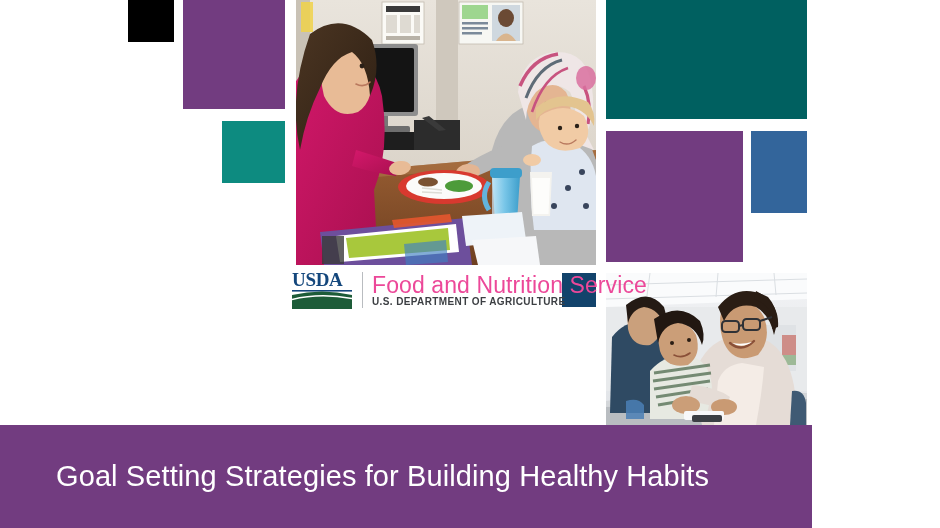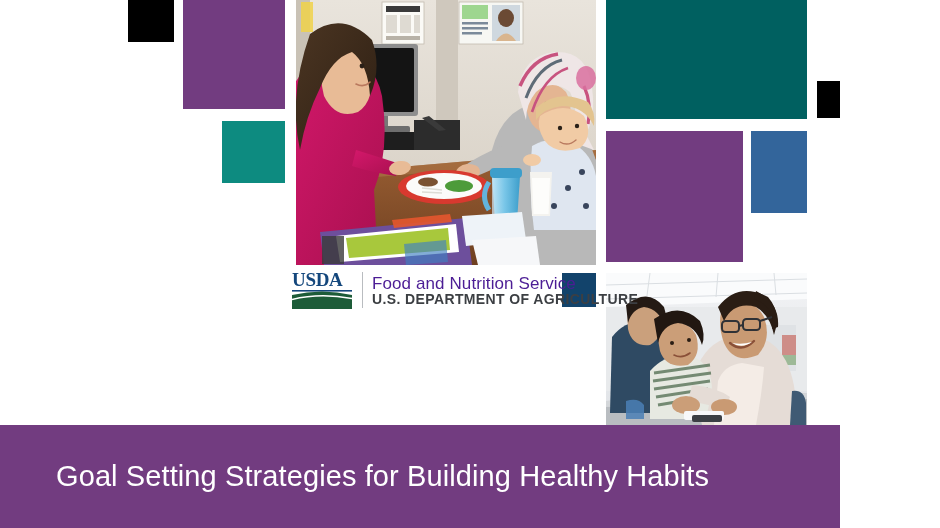--- a/index.html
+++ b/index.html
@@ -11,21 +11,20 @@
   body {
     font-family: "Liberation Sans", sans-serif;
   }
 
   .slide {
     position: relative;
     width: 812px;
     height: 528px;
     background: #ffffff;
     overflow: hidden;
-    padding-left: 28px;
   }
 
   
   .block {
     position: absolute;
   }
   .block-black-left   { left:128px; top:0px;   width:46px;  height:42px;  background:#000000; }
   .block-purple-left  { left:183px; top:0px;   width:102px; height:109px; background:#723c80; }
   .block-teal-left    { left:222px; top:121px; width:63px;  height:62px;  background:#0d8b80; }
 
@@ -71,28 +70,28 @@
     flex: 0 0 auto;
   }
   .logo-words {
     display: flex;
     flex-direction: column;
     justify-content: center;
     line-height: 1;
   }
   .fns-title {
     font-family: "Liberation Sans", sans-serif;
-    font-size: 17px;
-    color: #4c1d95;
+    font-size: 23px;
+    color: #ec4899;
     letter-spacing: 0.1px;
     white-space: nowrap;
   }
   .fns-sub {
     font-family: "Liberation Sans", sans-serif;
-    font-size: 14px;
+    font-size: 10px;
     font-weight: bold;
     color: #3c3f43;
     letter-spacing: 0.38px;
     white-space: nowrap;
   }
 
   
   .title-band {
     position: absolute;
     left: 0;

